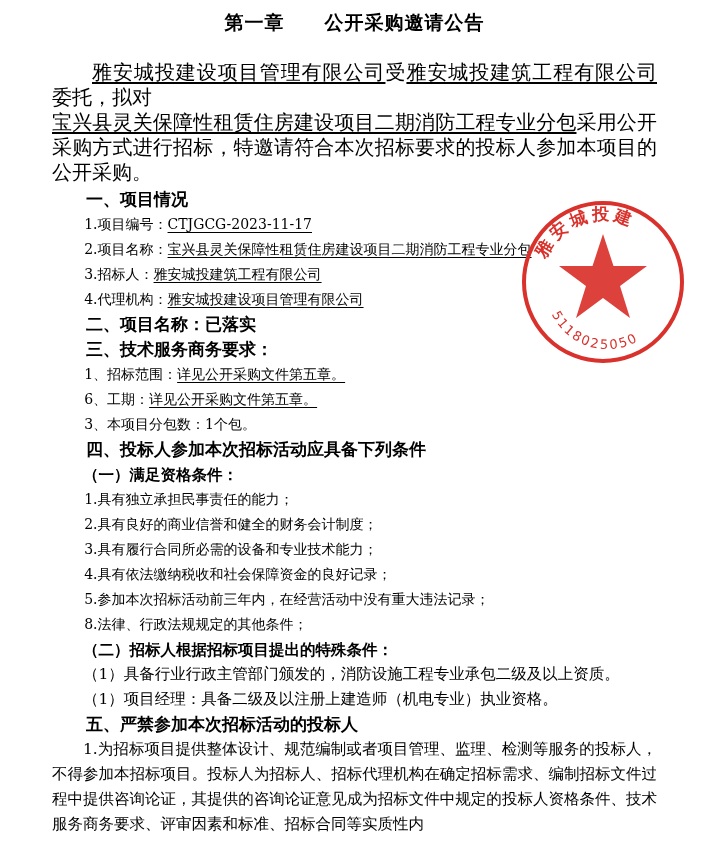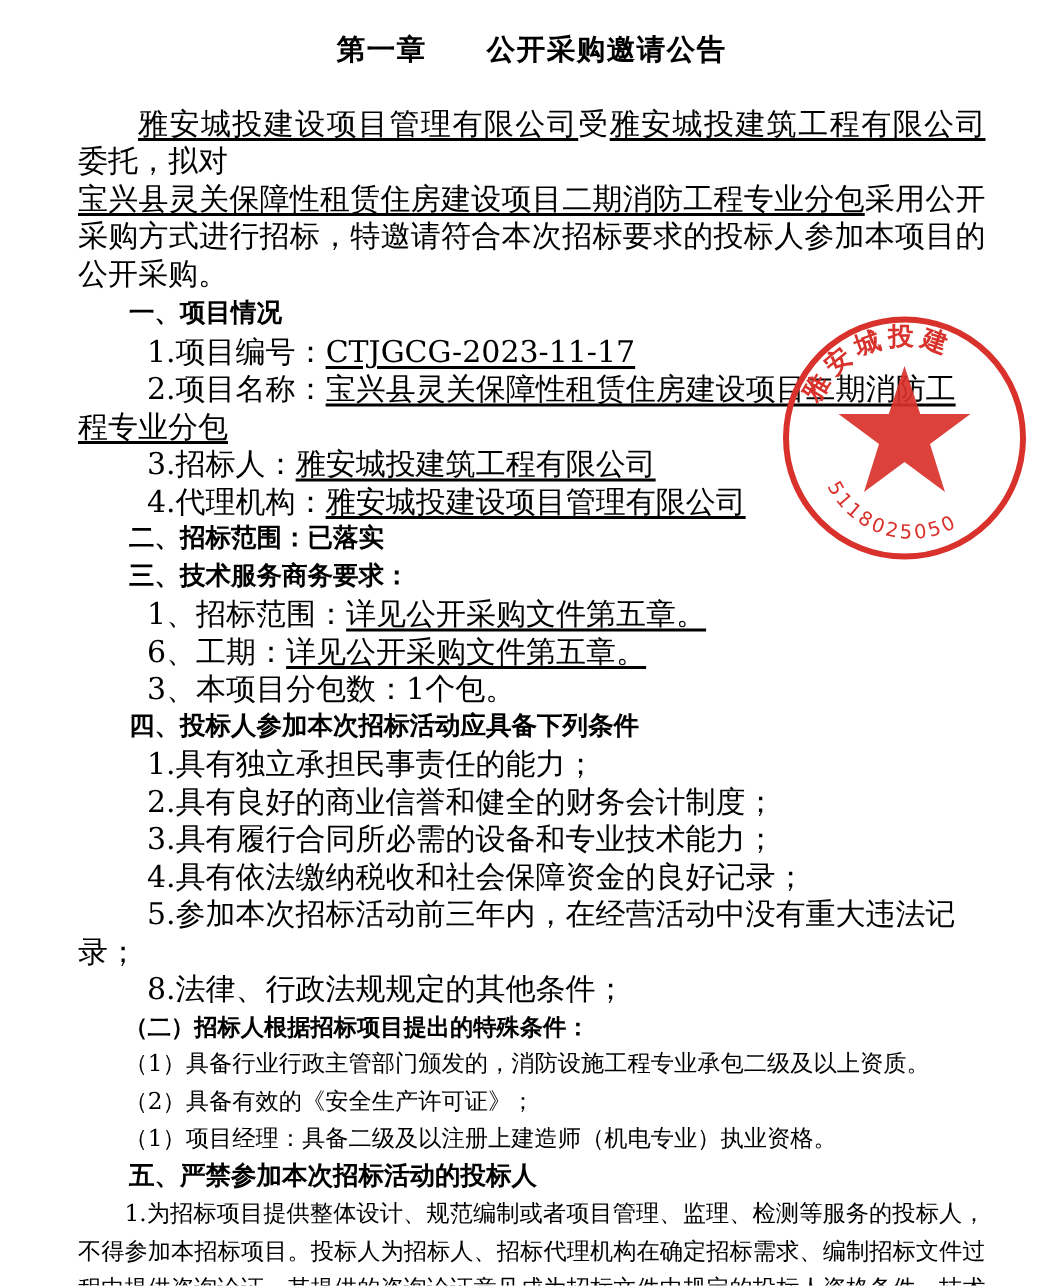--- a/index.html
+++ b/index.html
@@ -20,21 +20,21 @@
     width: 709px;
     height: 857px;
     box-sizing: border-box;
     padding: 0 52px;
   }
   .doc-title {
     text-align: center;
     font-size: 19px;
     font-weight: bold;
     letter-spacing: 1px;
-    margin-top: 20px;
+    margin-top: 10px;
     margin-bottom: 24px;
     white-space: pre;
   }
   .para {
     font-size: 20px;
     line-height: 25px;
     text-indent: 2em;
     margin: 0;
     text-align: justify;
   }
@@ -46,21 +46,21 @@
     margin-bottom: 2px;
   }
   .lvl1 {
     font-size: 17px;
     line-height: 25px;
     font-weight: bold;
     text-indent: 2em;
     margin: 0;
   }
   .lvl2 {
-    font-size: 20px;
+    font-size: 14px;
     line-height: 25px;
     text-indent: 2.3em;
     margin: 0;
   }
   .lvl2 .u {
     text-decoration: underline;
     text-underline-offset: 3px;
   }
   .lvl2.bold {
     font-weight: normal;
@@ -106,44 +106,44 @@
   <p class="lvl1">一、项目情况</p>
 
   <p class="lvl2"><span>1.项目编号：</span><span class="u">CTJGCG-2023-11-17</span></p>
 
   <p class="lvl2 bold"><span>2.项目名称：</span><span class="u">宝兴县灵关保障性租赁住房建设项目二期消防工程专业分包</span></p>
 
   <p class="lvl2 bold"><span>3.招标人：</span><span class="u">雅安城投建筑工程有限公司</span></p>
 
   <p class="lvl2 bold"><span>4.代理机构：</span><span class="u">雅安城投建设项目管理有限公司</span></p>
 
-  <p class="lvl1">二、招标范围：已落实</p>
+  <p class="lvl1">二、项目名称：已落实</p>
 
   <p class="lvl1">三、技术服务商务要求：</p>
 
   <p class="lvl2 bold"><span>1、招标范围：</span><span class="u">详见公开采购文件第五章。</span></p>
 
   <p class="lvl2 bold"><span>6、工期：</span><span class="u">详见公开采购文件第五章。</span></p>
 
   <p class="lvl2 bold">3、本项目分包数：1个包。</p>
 
   <p class="lvl1">四、投标人参加本次招标活动应具备下列条件</p>
 
+  <p class="lvl2-b">（一）满足资格条件：</p>
 
   <p class="lvl2">1.具有独立承担民事责任的能力；</p>
   <p class="lvl2">2.具有良好的商业信誉和健全的财务会计制度；</p>
   <p class="lvl2">3.具有履行合同所必需的设备和专业技术能力；</p>
   <p class="lvl2">4.具有依法缴纳税收和社会保障资金的良好记录；</p>
   <p class="lvl2">5.参加本次招标活动前三年内，在经营活动中没有重大违法记录；</p>
   <p class="lvl2">8.法律、行政法规规定的其他条件；</p>
 
   <p class="lvl2-b">（二）招标人根据招标项目提出的特殊条件：</p>
 
   <p class="body-para">（1）具备行业行政主管部门颁发的，消防设施工程专业承包二级及以上资质。</p>
-  <p class="body-para">（2）具备有效的《安全生产许可证》；</p>
   <p class="body-para">（1）项目经理：具备二级及以注册上建造师（机电专业）执业资格。</p>
 
   <p class="lvl1">五、严禁参加本次招标活动的投标人</p>
 
   <p class="body-para">1.为招标项目提供整体设计、规范编制或者项目管理、监理、检测等服务的投标人，不得参加本招标项目。投标人为招标人、招标代理机构在确定招标需求、编制招标文件过程中提供咨询论证，其提供的咨询论证意见成为招标文件中规定的投标人资格条件、技术服务商务要求、评审因素和标准、招标合同等实质性内</p>
 
   <div class="stamp">
     <svg width="168" height="168" viewBox="0 0 168 168" xmlns="http://www.w3.org/2000/svg">
       <circle cx="84" cy="84" r="79" fill="none" stroke="#d9312b" stroke-width="4"></circle>
       <path d="M84 36 L94.5 68 L128 68 L101 88 L111 120 L84 100 L57 120 L67 88 L40 68 L73.5 68 Z" fill="#d9312b" opacity="0.92"></path>

